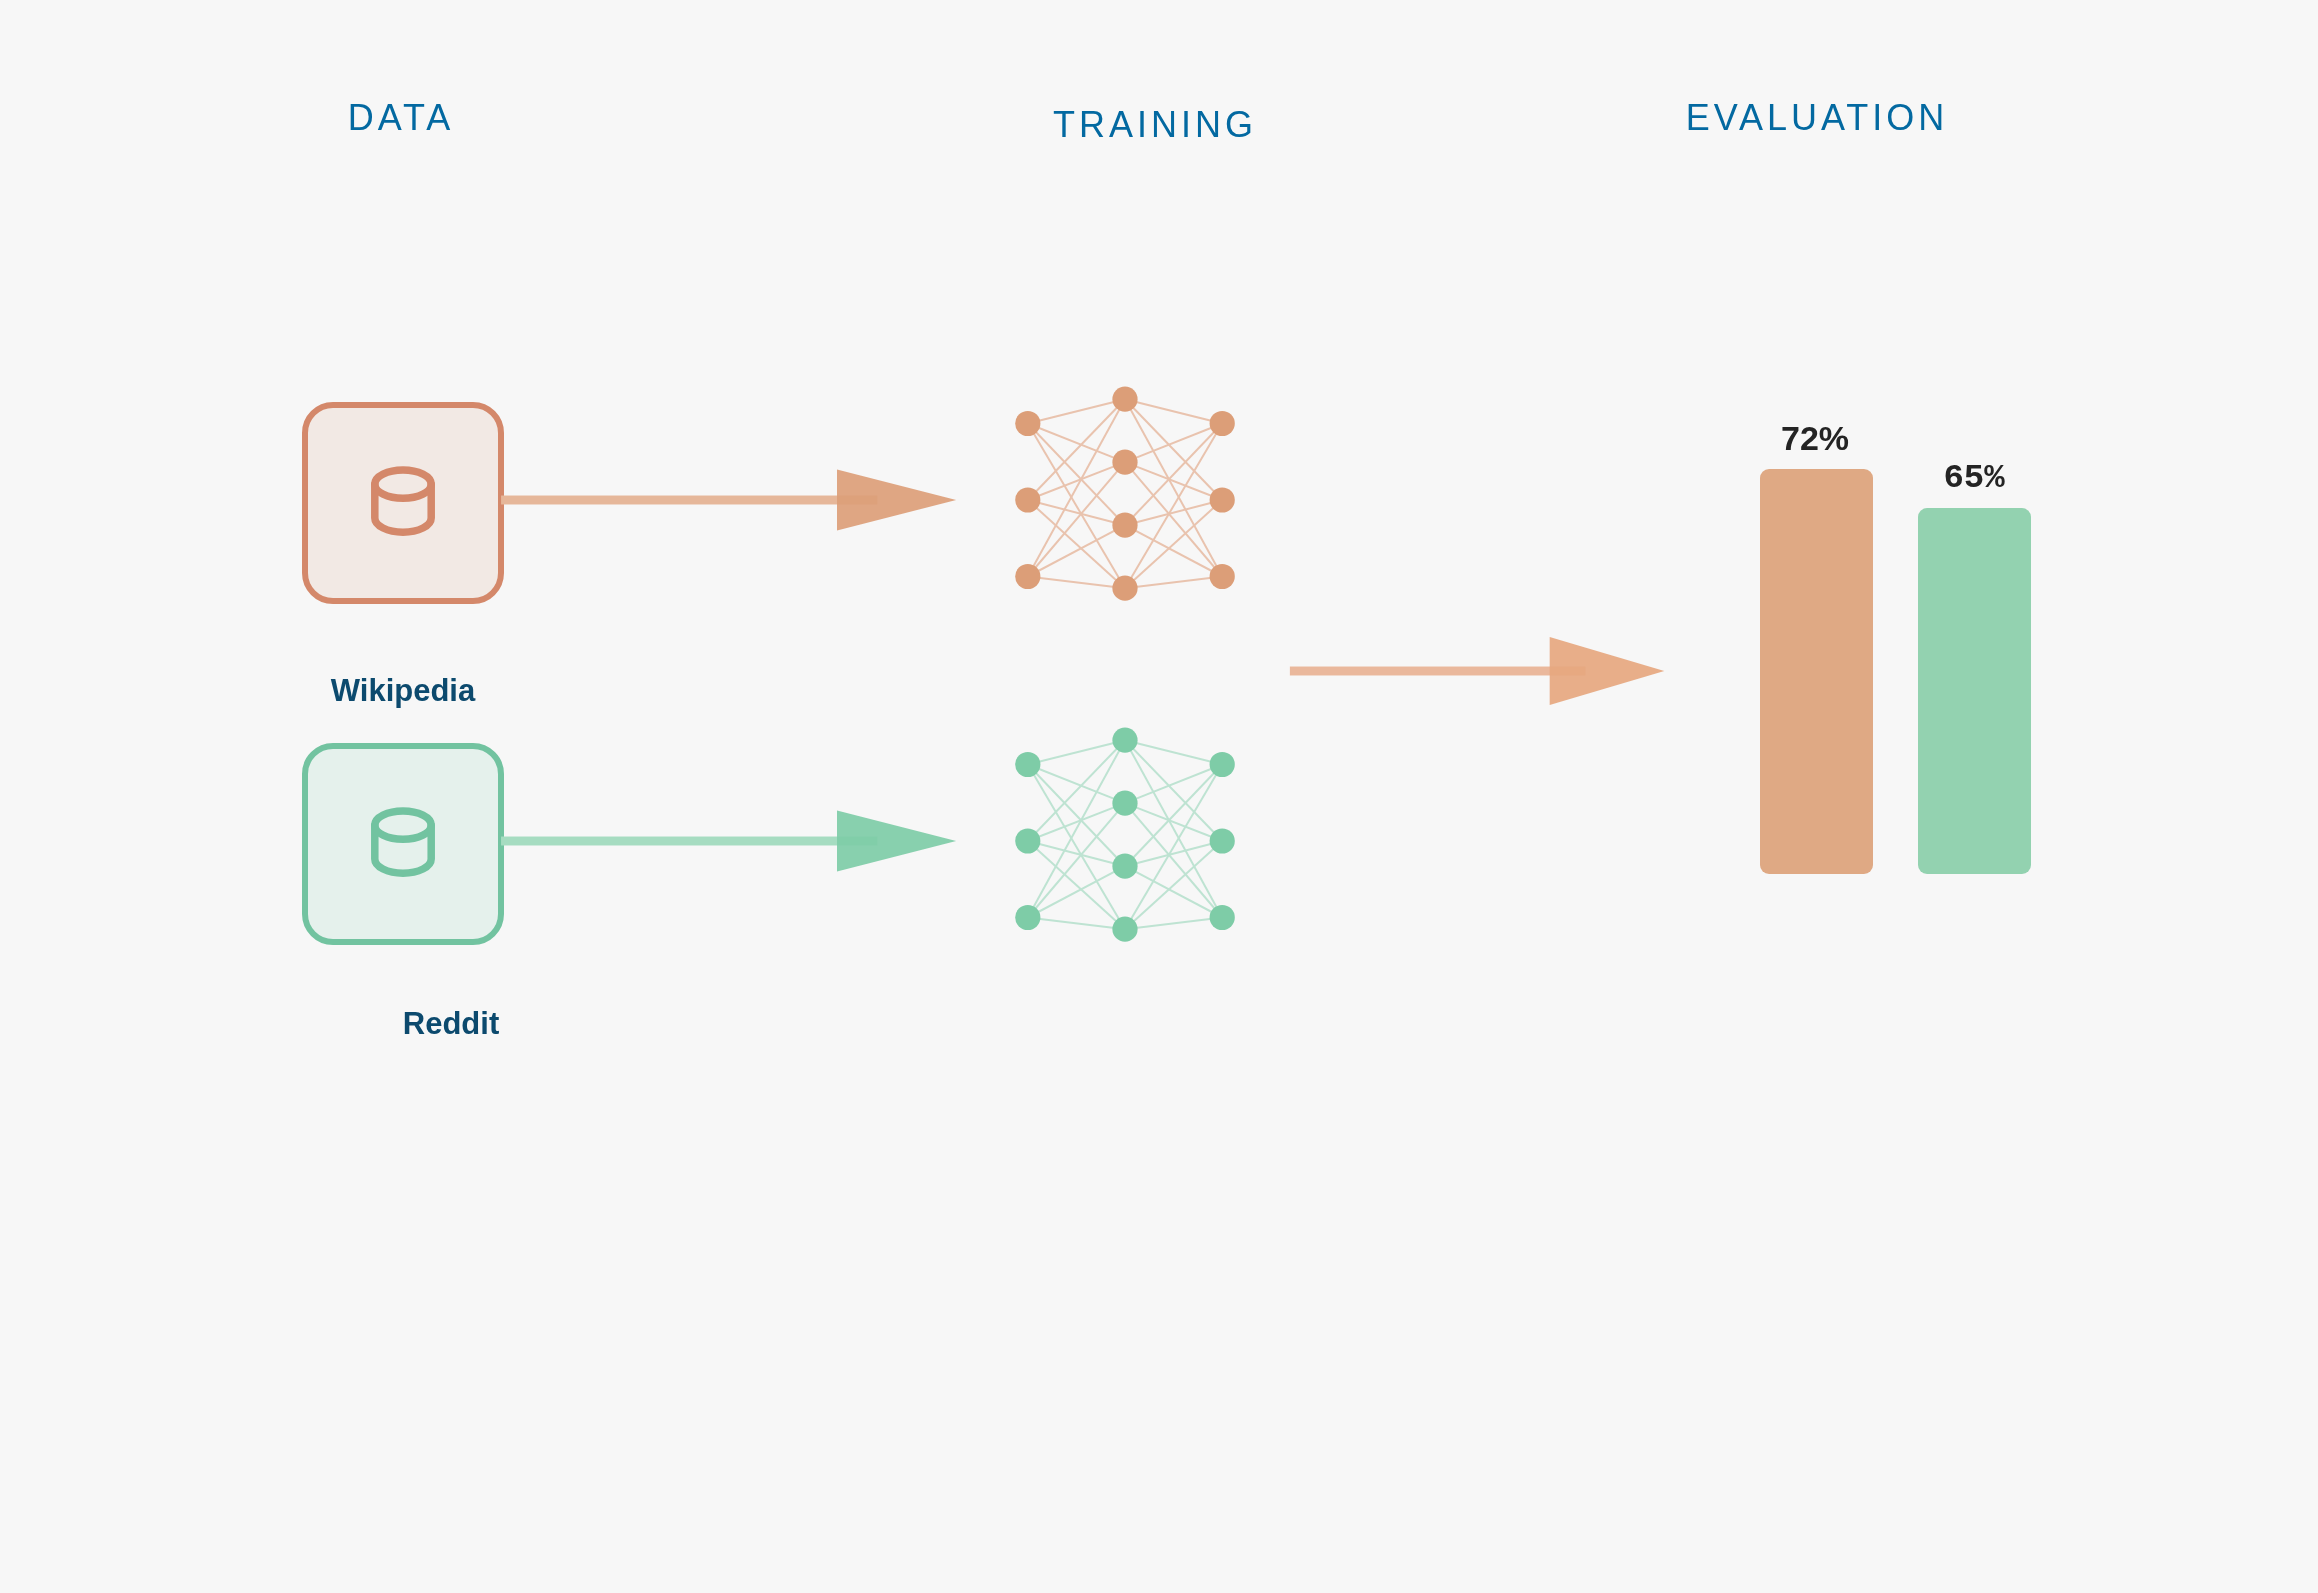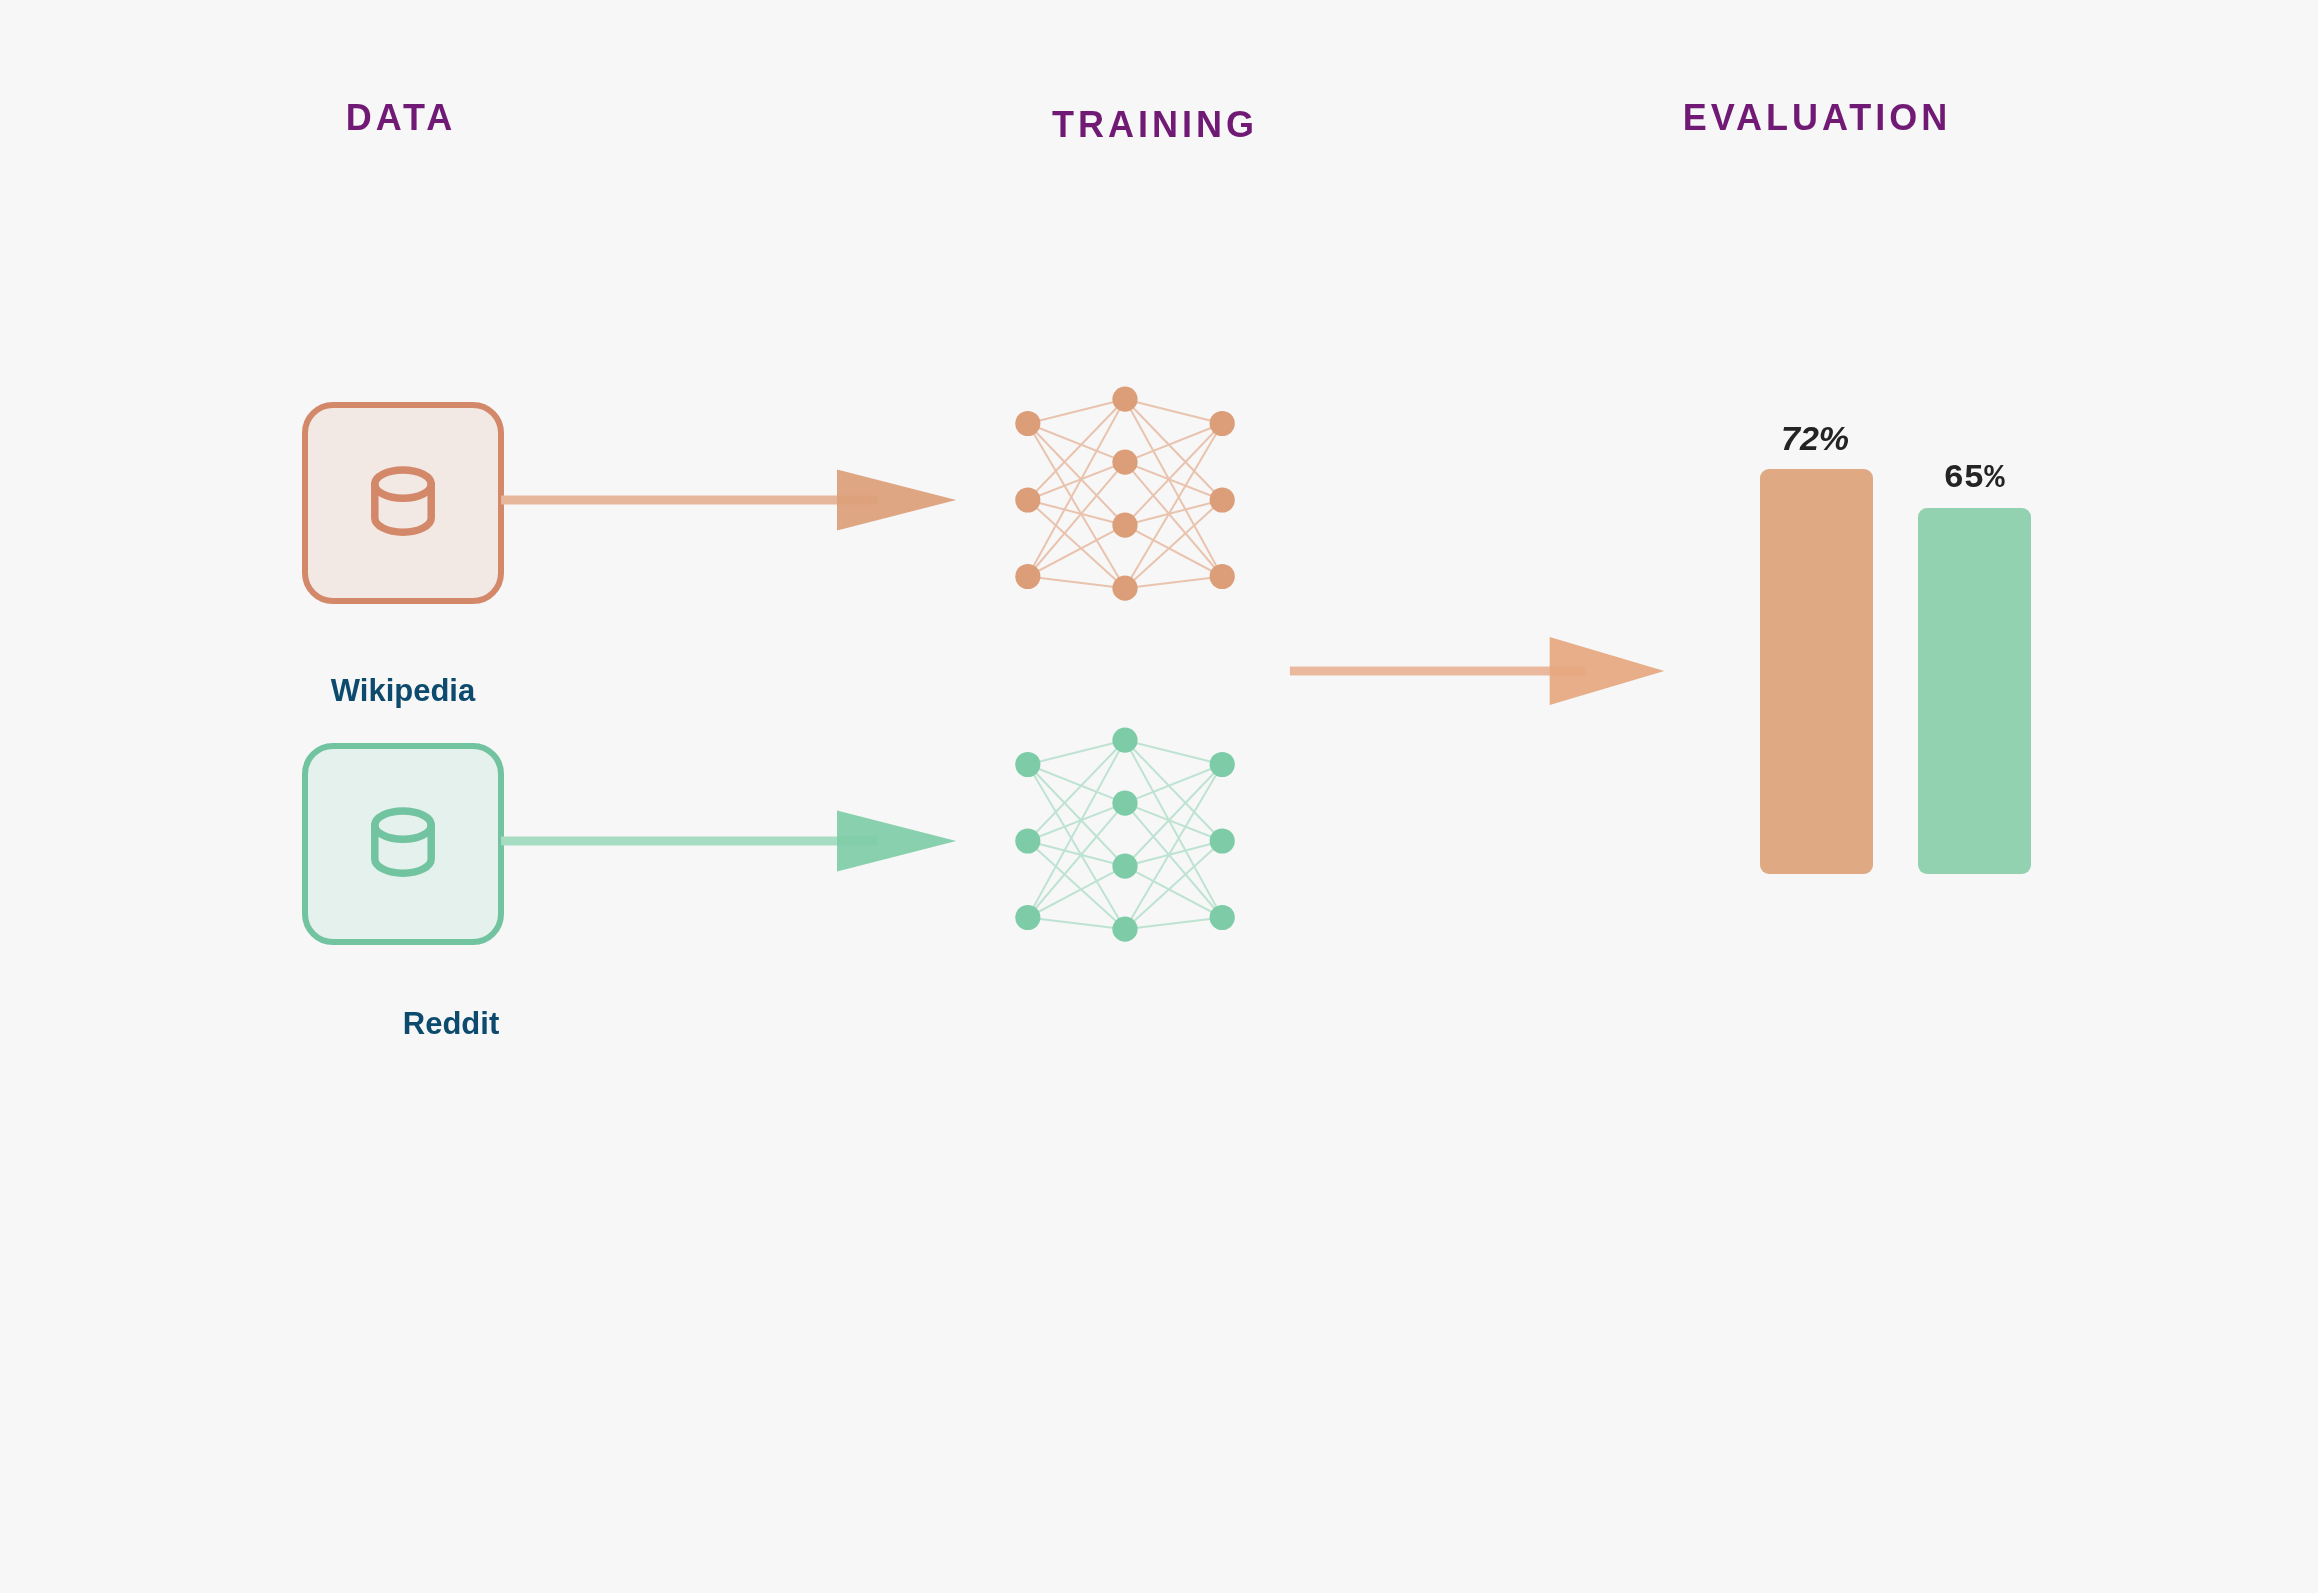--- a/index.html
+++ b/index.html
@@ -8,23 +8,23 @@
     background: #f7f7f7;
     font-family: "Liberation Sans", sans-serif;
     overflow: hidden;
   }
   .stage { position: relative; width: 2319px; height: 1593px; }
 
   
   .col-header {
     position: absolute;
     font-size: 36px;
-    font-weight: bold;
+    font-weight: normal;
     letter-spacing: 4px;
-    color: #701a75;
+    color: #0369a1;
     text-align: center;
     white-space: nowrap;
     transform: translateX(-50%);
   }
   #hdr-data      { left: 401px;  top: 97px; }
   #hdr-training  { left: 1155px; top: 104px; }
   #hdr-eval      { left: 1817px; top: 97px; }
 
   
   .data-box {
@@ -220,18 +220,18 @@
       <circle cx="130" cy="228" r="14"></circle>
       <circle cx="238" cy="45" r="14"></circle>
       <circle cx="238" cy="130" r="14"></circle>
       <circle cx="238" cy="215" r="14"></circle>
     </g>
   </svg>
 
   <div class="bar" id="bar-a" style="height: 405px; top: 469px; background: rgb(223, 169, 132);"></div>
   <div class="bar" id="bar-b" style="height: 366px; top: 508px; background: rgb(147, 210, 176);"></div>
 
-  <div class="bar-value" id="value-a" style="top: 419px; font-style: italic;">72%</div>
+  <div class="bar-value" id="value-a" style="top: 419px;">72%</div>
   <div class="bar-value" id="value-b" style="top: 459px;">65%</div>
 
 
 </div>
 
 
 </body></html>

